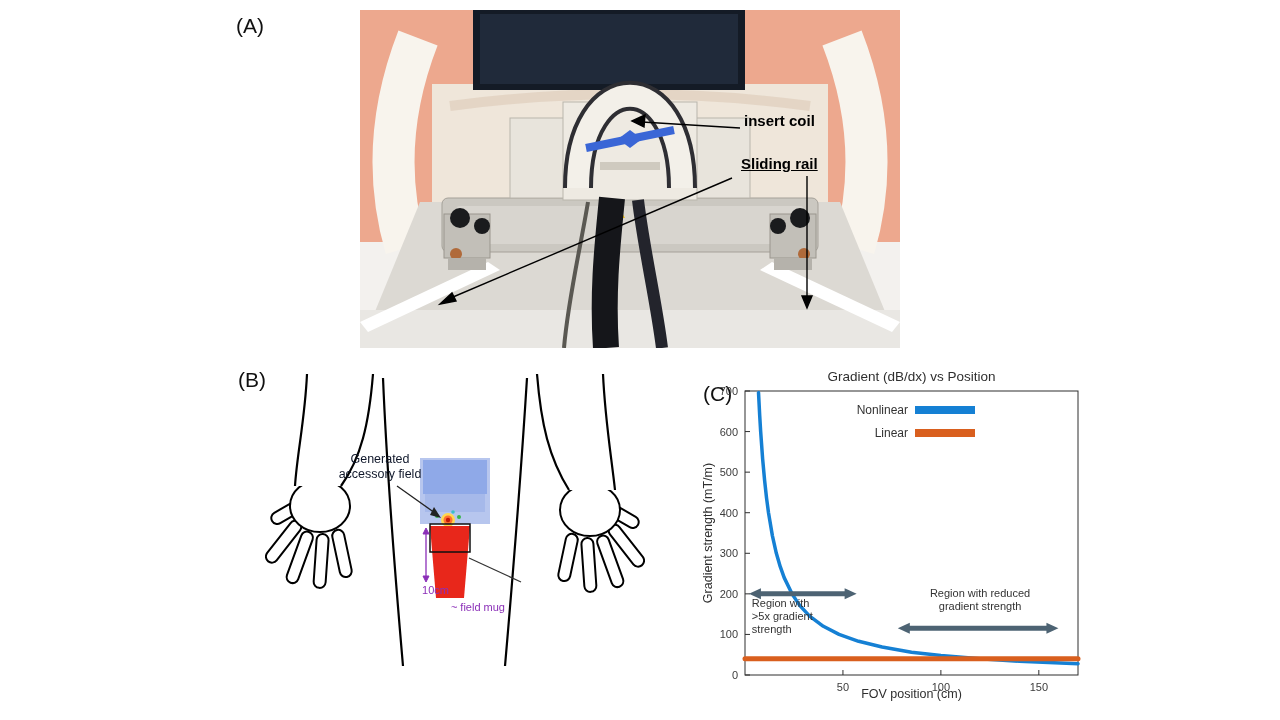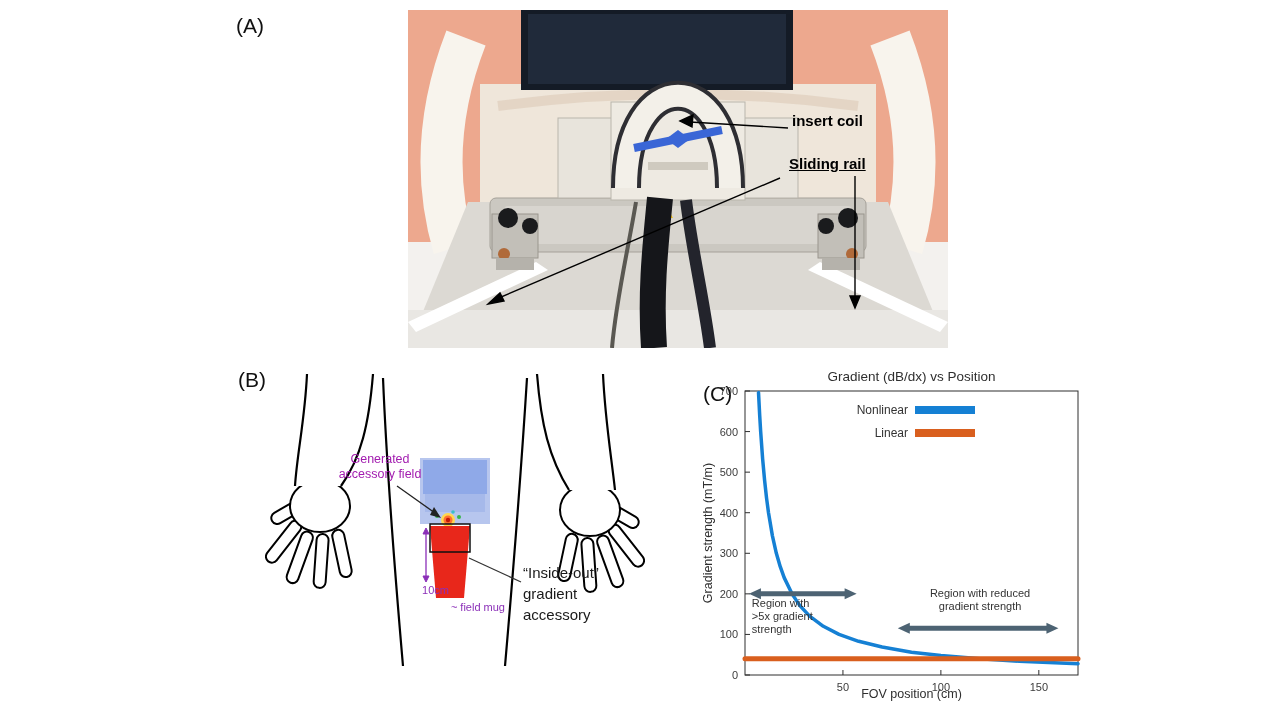--- a/index.html
+++ b/index.html
@@ -2,37 +2,37 @@
 <html><head>
 <meta charset="utf-8">
 <style>
   html,body{margin:0;padding:0;background:#fff;}
   body{width:1280px;height:720px;position:relative;overflow:hidden;
        font-family:"Liberation Sans",sans-serif;color:#111;}
   .panel-label{position:absolute;font-size:21px;color:#111;}
   .panel{position:absolute;}
   .panel svg{position:absolute;left:0;top:0;}
   .photo-anno{position:absolute;font-weight:bold;font-size:15px;color:#000;white-space:nowrap;}
-  .btext{position:absolute;font-size:12.5px;line-height:15px;color:#a21caf;text-align:center;}
+  .btext{position:absolute;font-size:12.5px;line-height:15px;color:#0f172a;text-align:center;}
   .btext-left{position:absolute;font-size:15px;line-height:21px;color:#1a1a1a;text-align:left;}
   .purple{color:#8B2FB8;font-size:11px;line-height:13px;position:absolute;text-align:right;}
   .tick{font-size:11px;fill:#3c3c3c;font-family:"Liberation Sans",sans-serif;}
   .ctitle{font-size:13.5px;fill:#2f2f2f;font-family:"Liberation Sans",sans-serif;}
   .clabel{font-size:12.5px;fill:#2f2f2f;font-family:"Liberation Sans",sans-serif;}
   .clegend{font-size:12px;fill:#333;font-family:"Liberation Sans",sans-serif;}
   .cannot{font-size:11px;fill:#333;font-family:"Liberation Sans",sans-serif;}
 </style>
 </head>
 <body>
 
 <div class="panel-label" style="left:236px;top:14px;">(A)</div>
 <div class="panel-label" style="left:238px;top:368px;">(B)</div>
 <div class="panel-label" style="left:703px;top:382px;">(C)</div>
 
-<div class="panel" style="left:360px;top:10px;width:540px;height:422px;margin-left:48px;">
+<div class="panel" style="left:360px;top:10px;width:540px;height:422px;">
   <svg width="540" height="338" viewBox="0 0 540 338">
 
     <rect width="540" height="338" fill="#f3f1ee"></rect>
 
     <rect x="0" y="0" width="540" height="232" fill="#eda88e"></rect>
 
     <path d="M 58 28 C 30 100, 26 170, 46 238" stroke="#f8f4ed" stroke-width="42" fill="none"></path>
     <path d="M 482 28 C 510 100, 514 170, 494 238" stroke="#f8f4ed" stroke-width="42" fill="none"></path>
 
     <rect x="72" y="74" width="396" height="160" fill="#efe6da"></rect>
@@ -170,25 +170,20 @@
     </g>
     <line x1="256" y1="208" x2="204" y2="184" stroke="#333" stroke-width="1.2"></line>
   </svg>
 
   <div class="btext" style="left:60px;top:78px;width:110px;">
     <div>Generated</div>
     <div>accessory field</div>
   </div>
   <div class="purple" style="left:140px;top:210px;width:44px;">10cm</div>
   <div class="purple" style="left:150px;top:227px;width:90px;">~ field mug</div>
-  <div class="btext-left" style="left:258px;top:188px;width:120px;">
-    <div>“Inside-out”</div>
-    <div>gradient</div>
-    <div>accessory</div>
-  </div>
 </div>
 
 <div class="panel" style="left:700px;top:368px;width:400px;height:336px;">
   <svg id="chart-svg" width="400" height="336" viewBox="0 0 400 336">
       <rect x="45" y="23" width="333" height="284" fill="none" stroke="#2e2e2e" stroke-width="1"></rect>
       <line x1="142.94117647058823" y1="307" x2="142.94117647058823" y2="302" stroke="#2e2e2e"></line>
       <text x="142.94117647058823" y="323" text-anchor="middle" class="tick">50</text>
       <line x1="240.88235294117646" y1="307" x2="240.88235294117646" y2="302" stroke="#2e2e2e"></line>
       <text x="240.88235294117646" y="323" text-anchor="middle" class="tick">100</text>
       <line x1="338.8235294117647" y1="307" x2="338.8235294117647" y2="302" stroke="#2e2e2e"></line>

